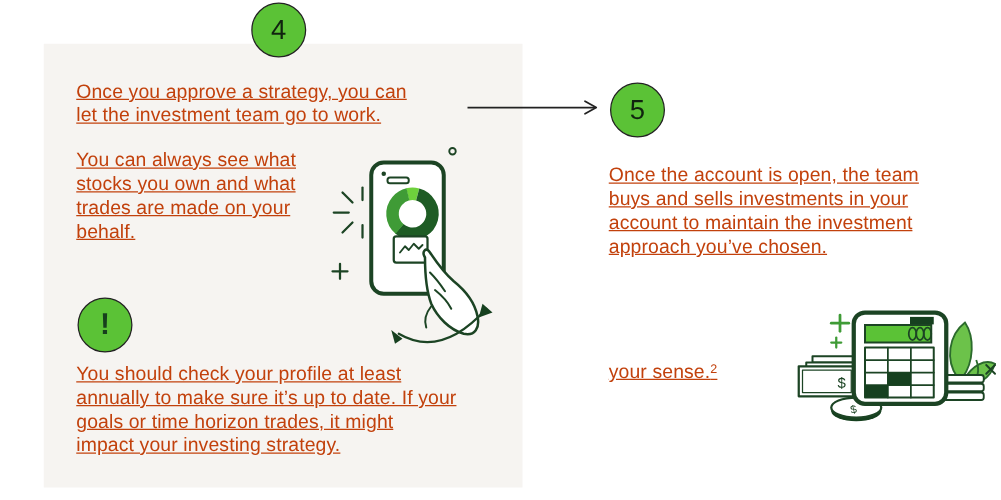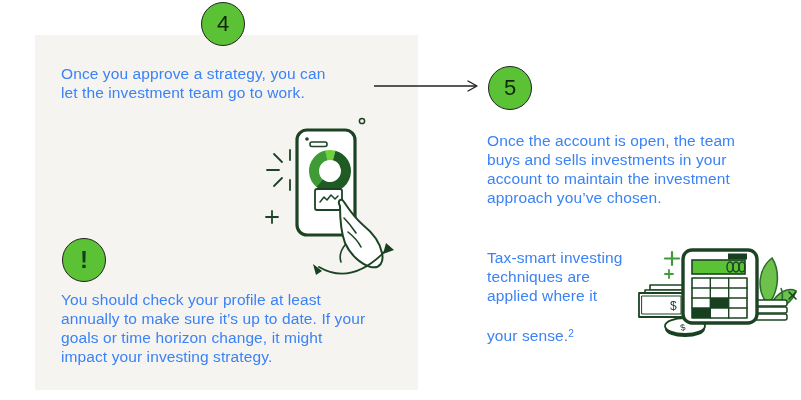--- a/index.html
+++ b/index.html
@@ -17,22 +17,22 @@
   }
   .badge {
     position:absolute; width:44px; height:44px; border-radius:50%;
     background:#5bc236; border:1.5px solid #222222;
     display:flex; align-items:center; justify-content:center;
     font-size:22px; color:#10240f; box-sizing:border-box;
   }
   .badge.alert { font-weight:700; color:#173f1d; font-size:24px; }
   .para {
     position:absolute;
-    font-size:15.5px; line-height:19px; color:#3b82f6;
-    white-space:pre-line; letter-spacing:0.1px;
+    font-size:15.5px; line-height:19px; color:#c2410c;
+    white-space:pre-line; letter-spacing:0.1px;text-decoration:underline;
   }
   .para sup { font-size:10px; vertical-align:4px; }
   svg { position:absolute; overflow:visible; }
   .s  { stroke:#1c4424; fill:none; stroke-linecap:round; stroke-linejoin:round; }
   .sf { stroke:#1c4424; fill:#ffffff; stroke-linecap:round; stroke-linejoin:round; }
   .df { fill:#16401f; stroke:none; }
 </style>
 </head>
 <body>
 
@@ -40,28 +40,32 @@
 
   <div class="panel"></div>
 
   <div class="badge" style="left:201px; top:2px;">
     <span>4</span>
   </div>
 
   <div class="para" style="left:61px; top:64px; width:330px;">Once you approve a strategy, you can
 let the investment team go to work.</div>
 
+  <div class="para" style="left:61px; top:119px; width:220px;">You can always see what
+stocks you own and what
+trades are made on your
+behalf.</div>
 
   <div class="badge alert" style="left:62px; top:238px;">
     <span>!</span>
   </div>
 
   <div class="para" style="left:61px; top:290px; width:350px;">You should check your profile at least
 annually to make sure it’s up to date. If your
-goals or time horizon change, it might
+goals or time horizon trades, it might
 impact your investing strategy.</div>
 
   <svg style="left:253px; top:108px;" width="150" height="175" viewBox="0 0 150 175">
 
     <g class="s" stroke-width="1.8">
       <path d="M21,46 L29,54"></path>
       <path d="M14,62 L26,62"></path>
       <path d="M21,78 L29,70"></path>
       <path d="M37,42 L37,52"></path>
       <path d="M37,72 L37,82"></path>
@@ -116,23 +120,21 @@
   <div class="badge" style="left:488px; top:66px;">
     <span>5</span>
   </div>
 
   <div class="para" style="left:487px; top:131px; width:320px;">Once the account is open, the team
 buys and sells investments in your
 account to maintain the investment
 approach you’ve chosen.</div>
 
   <div class="para" style="left:487px; top:229px; width:210px;">
-    <span>Tax-smart investing
-techniques are
-applied where it</span><br>
+    <br>
     <span>your sense.</span><sup>2</sup>
   </div>
 
   <svg style="left:638px; top:238px;" width="160" height="100" viewBox="0 0 160 100">
 
     <g stroke="#3f9b36" stroke-width="2.2" stroke-linecap="round">
       <path d="M34,14 L34,27"></path>
         <path d="M27,20.5 L41,20.5"></path>
       <path d="M31,32 L31,40" stroke-width="1.8"></path>
         <path d="M27,36 L35,36" stroke-width="1.8"></path>

